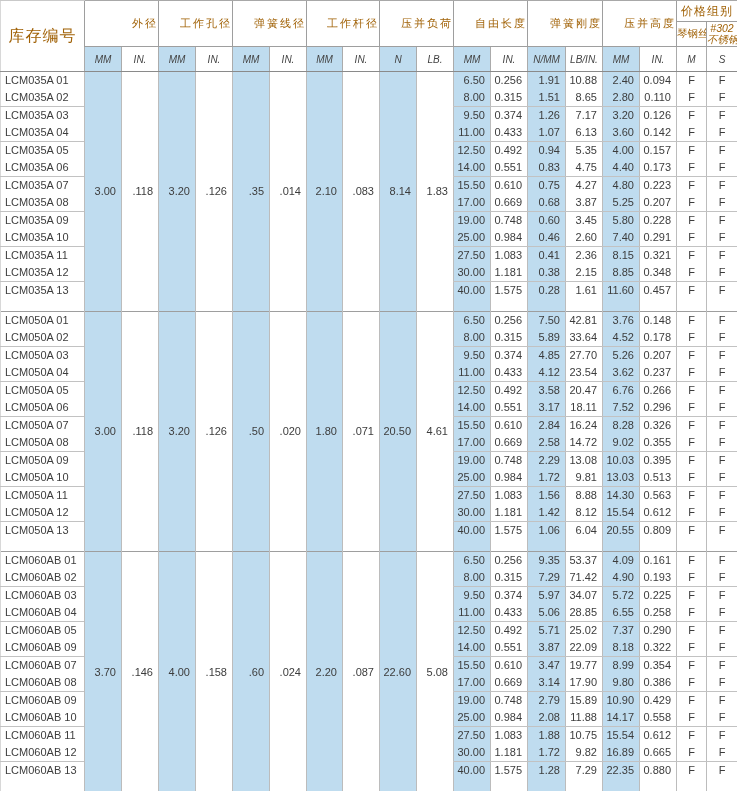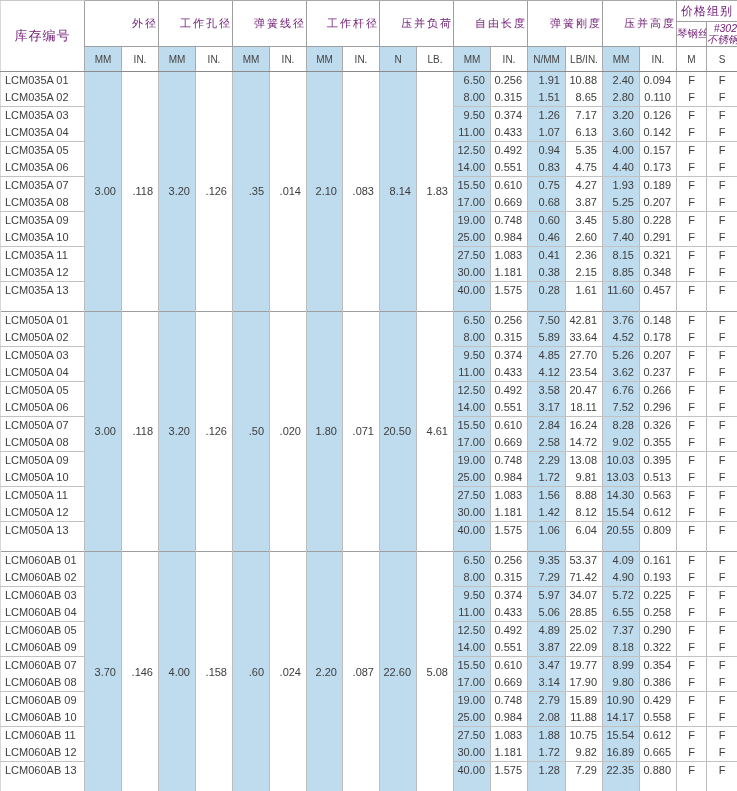--- a/index.html
+++ b/index.html
@@ -2,32 +2,32 @@
 <html><head>
 <meta charset="utf-8">
 <style>
   html,body{margin:0;padding:0;background:#ffffff;}
   body{font-family:"Liberation Sans","DejaVu Sans",sans-serif;color:#3c3c3c;}
   #page{width:737px;height:791px;overflow:hidden;background:#fff;position:relative;}
   table{border-collapse:collapse;table-layout:fixed;width:737px;}
   th,td{margin:0;padding:0;overflow:hidden;white-space:nowrap;}
 
   
-  thead th{font-weight:normal;color:#701a75;background:#fff;}
-  .h-stock{font-size:13px;letter-spacing:1px;text-align:center;vertical-align:middle;
+  thead th{font-weight:normal;color:#a16207;background:#fff;}
+  .h-stock{font-size:16px;letter-spacing:1px;text-align:center;vertical-align:middle;
            border-top:1px solid #c9c9c9;border-left:1px solid #d8d8d8;border-bottom:1px solid #8f8f8f;}
   .h-group{font-size:11px;letter-spacing:2px;text-align:right;vertical-align:middle;height:44px;
            border-top:1px solid #a8a8a8;border-left:1px solid #9e9e9e;border-bottom:1px solid #9e9e9e;}
   .h-price{font-size:12px;letter-spacing:1px;text-align:center;vertical-align:middle;height:20px;
            border-top:1px solid #a8a8a8;border-left:1px solid #9e9e9e;border-bottom:1px solid #9e9e9e;}
-  .h-sub{font-size:10.5px;text-align:right;vertical-align:middle;height:24px;
+  .h-sub{font-size:10.5px;text-align:center;vertical-align:middle;height:24px;
          border-left:1px solid #9e9e9e;border-bottom:1px solid #9e9e9e;margin-left:12px;}
   .h-sub .l1{display:block;line-height:11px;font-style:italic;}
   .unit-row th{font-size:10px;color:#444;text-align:center;vertical-align:middle;height:24px;
-               border-left:1px solid #ababab;border-bottom:1px solid #8a8a8a;}
+               border-left:1px solid #ababab;border-bottom:1px solid #8a8a8a;font-style:italic;}
   .unit-row th:first-of-type{border-left:1px solid #ababab;}
   thead th:last-child{border-right:1px solid #adadad;}
 
   
   tbody td{font-size:11px;height:17px;line-height:17px;border-left:1px solid #bcbcbc;vertical-align:middle;}
   tbody td:last-child{border-right:1px solid #adadad;}
   td.stock{text-align:left;padding-left:4px;border-left:1px solid #d8d8d8;color:#3d3d3d;}
   td.num{text-align:right;padding-right:5px;}
   td.ctr{text-align:center;}
   td.spec{vertical-align:middle;}
@@ -180,22 +180,22 @@
           <td class="num">0.173</td>
           <td class="ctr">F</td>
           <td class="ctr">F</td>
         </tr>
         <tr>
           <td class="stock">LCM035A 07</td>
           <td class="num blue">15.50</td>
           <td class="num">0.610</td>
           <td class="num blue">0.75</td>
           <td class="num">4.27</td>
-          <td class="num blue">1.93</td>
-          <td class="num">0.189</td>
+          <td class="num blue">4.80</td>
+          <td class="num">0.223</td>
           <td class="ctr">F</td>
           <td class="ctr">F</td>
         </tr>
         <tr class="pair-end">
           <td class="stock">LCM035A 08</td>
           <td class="num blue">17.00</td>
           <td class="num">0.669</td>
           <td class="num blue">0.68</td>
           <td class="num">3.87</td>
           <td class="num blue">5.25</td>
@@ -484,21 +484,21 @@
           <td class="num">28.85</td>
           <td class="num blue">6.55</td>
           <td class="num">0.258</td>
           <td class="ctr">F</td>
           <td class="ctr">F</td>
         </tr>
         <tr>
           <td class="stock">LCM060AB 05</td>
           <td class="num blue">12.50</td>
           <td class="num">0.492</td>
-          <td class="num blue">4.89</td>
+          <td class="num blue">5.71</td>
           <td class="num">25.02</td>
           <td class="num blue">7.37</td>
           <td class="num">0.290</td>
           <td class="ctr">F</td>
           <td class="ctr">F</td>
         </tr>
         <tr class="pair-end">
           <td class="stock">LCM060AB 09</td>
           <td class="num blue">14.00</td>
           <td class="num">0.551</td>

